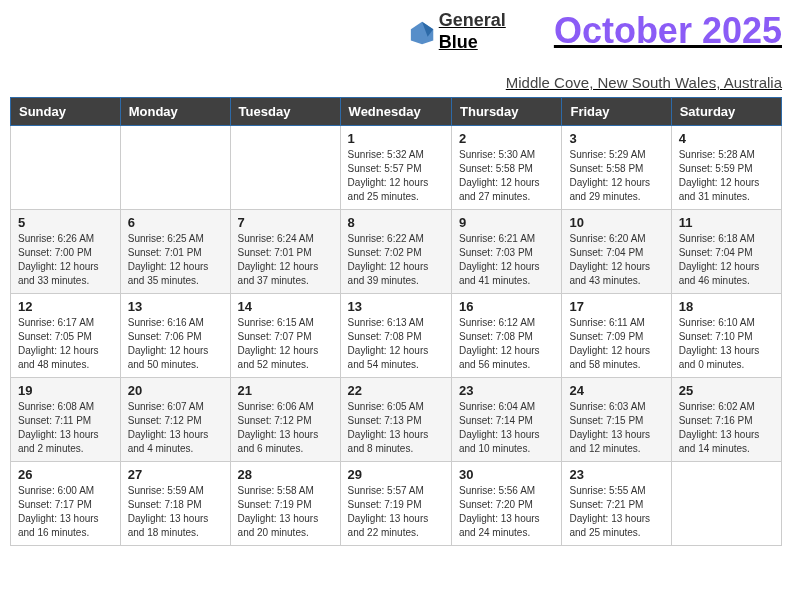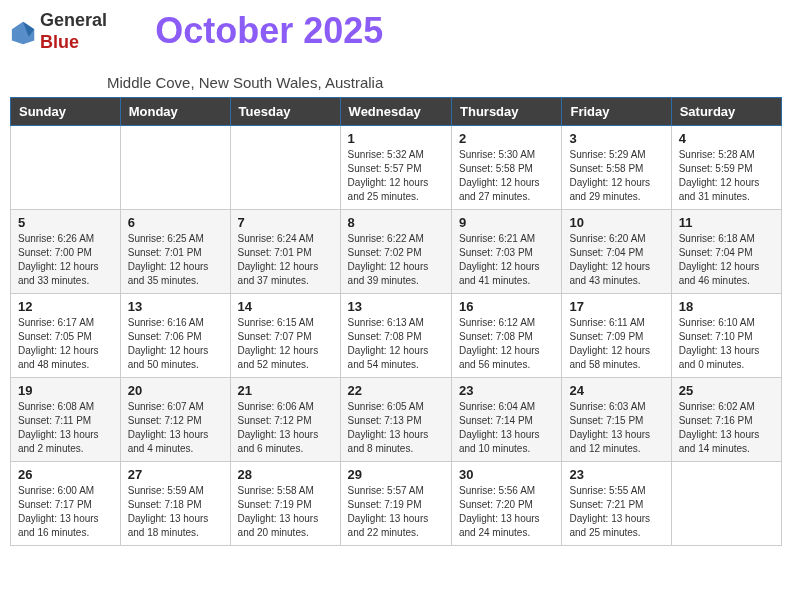--- a/index.html
+++ b/index.html
@@ -6,35 +6,36 @@
     body {
       font-family: Arial, sans-serif;
       background: #fff;
       width: 792px;
       min-height: 612px;
       padding: 10px;
     }
     .header {
       display: flex;
       align-items: flex-start;
-      justify-content: flex-start;
+      justify-content: flex-end;
       margin-bottom: 6px;
+      text-decoration: underline;
     }
     .logo {
       display: flex;
       align-items: center;
       gap: 2px;
     }
     .logo-text {
       font-size: 18px;
       font-weight: bold;
       line-height: 1.2;
     }
     .logo-general { color: #333; }
-    .logo-blue { color: #b91c1c; }
+    .logo-blue { color: #000000; }
     .logo-icon {
       width: 28px;
       height: 28px;
     }
     .title-block {
       text-align: right;
     }
     .title-block h1 {
       font-size: 36px;
       font-weight: bold;

